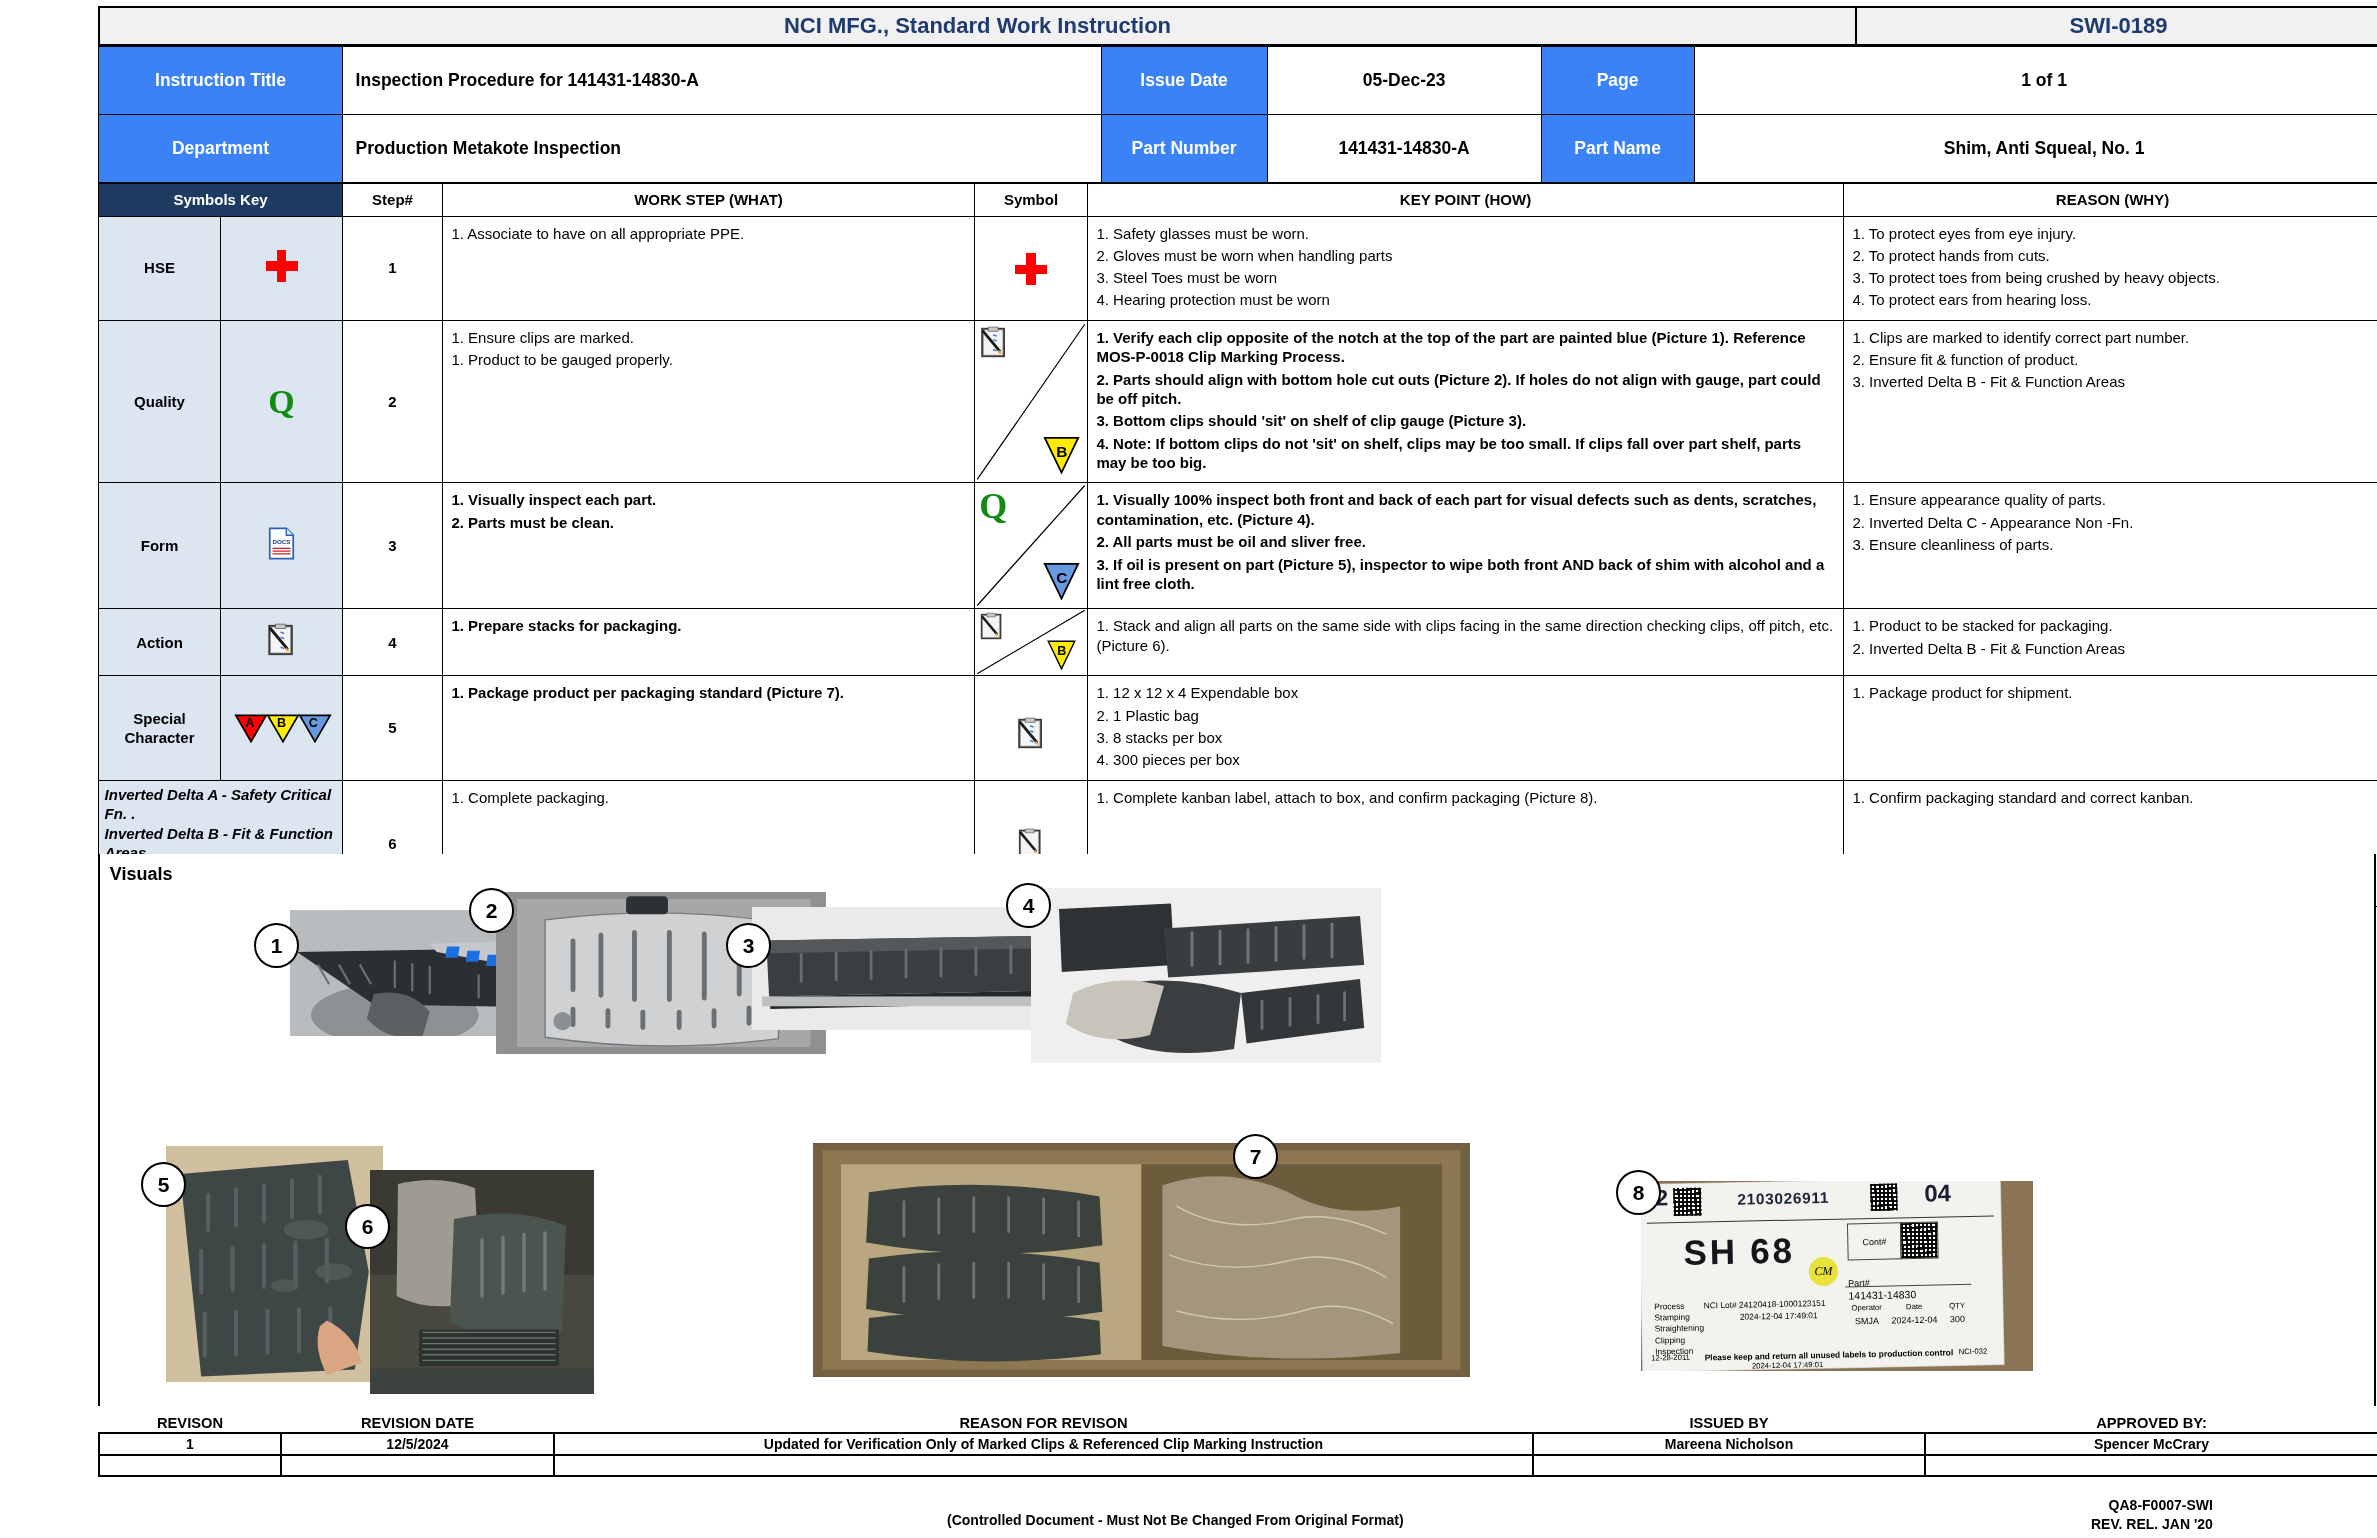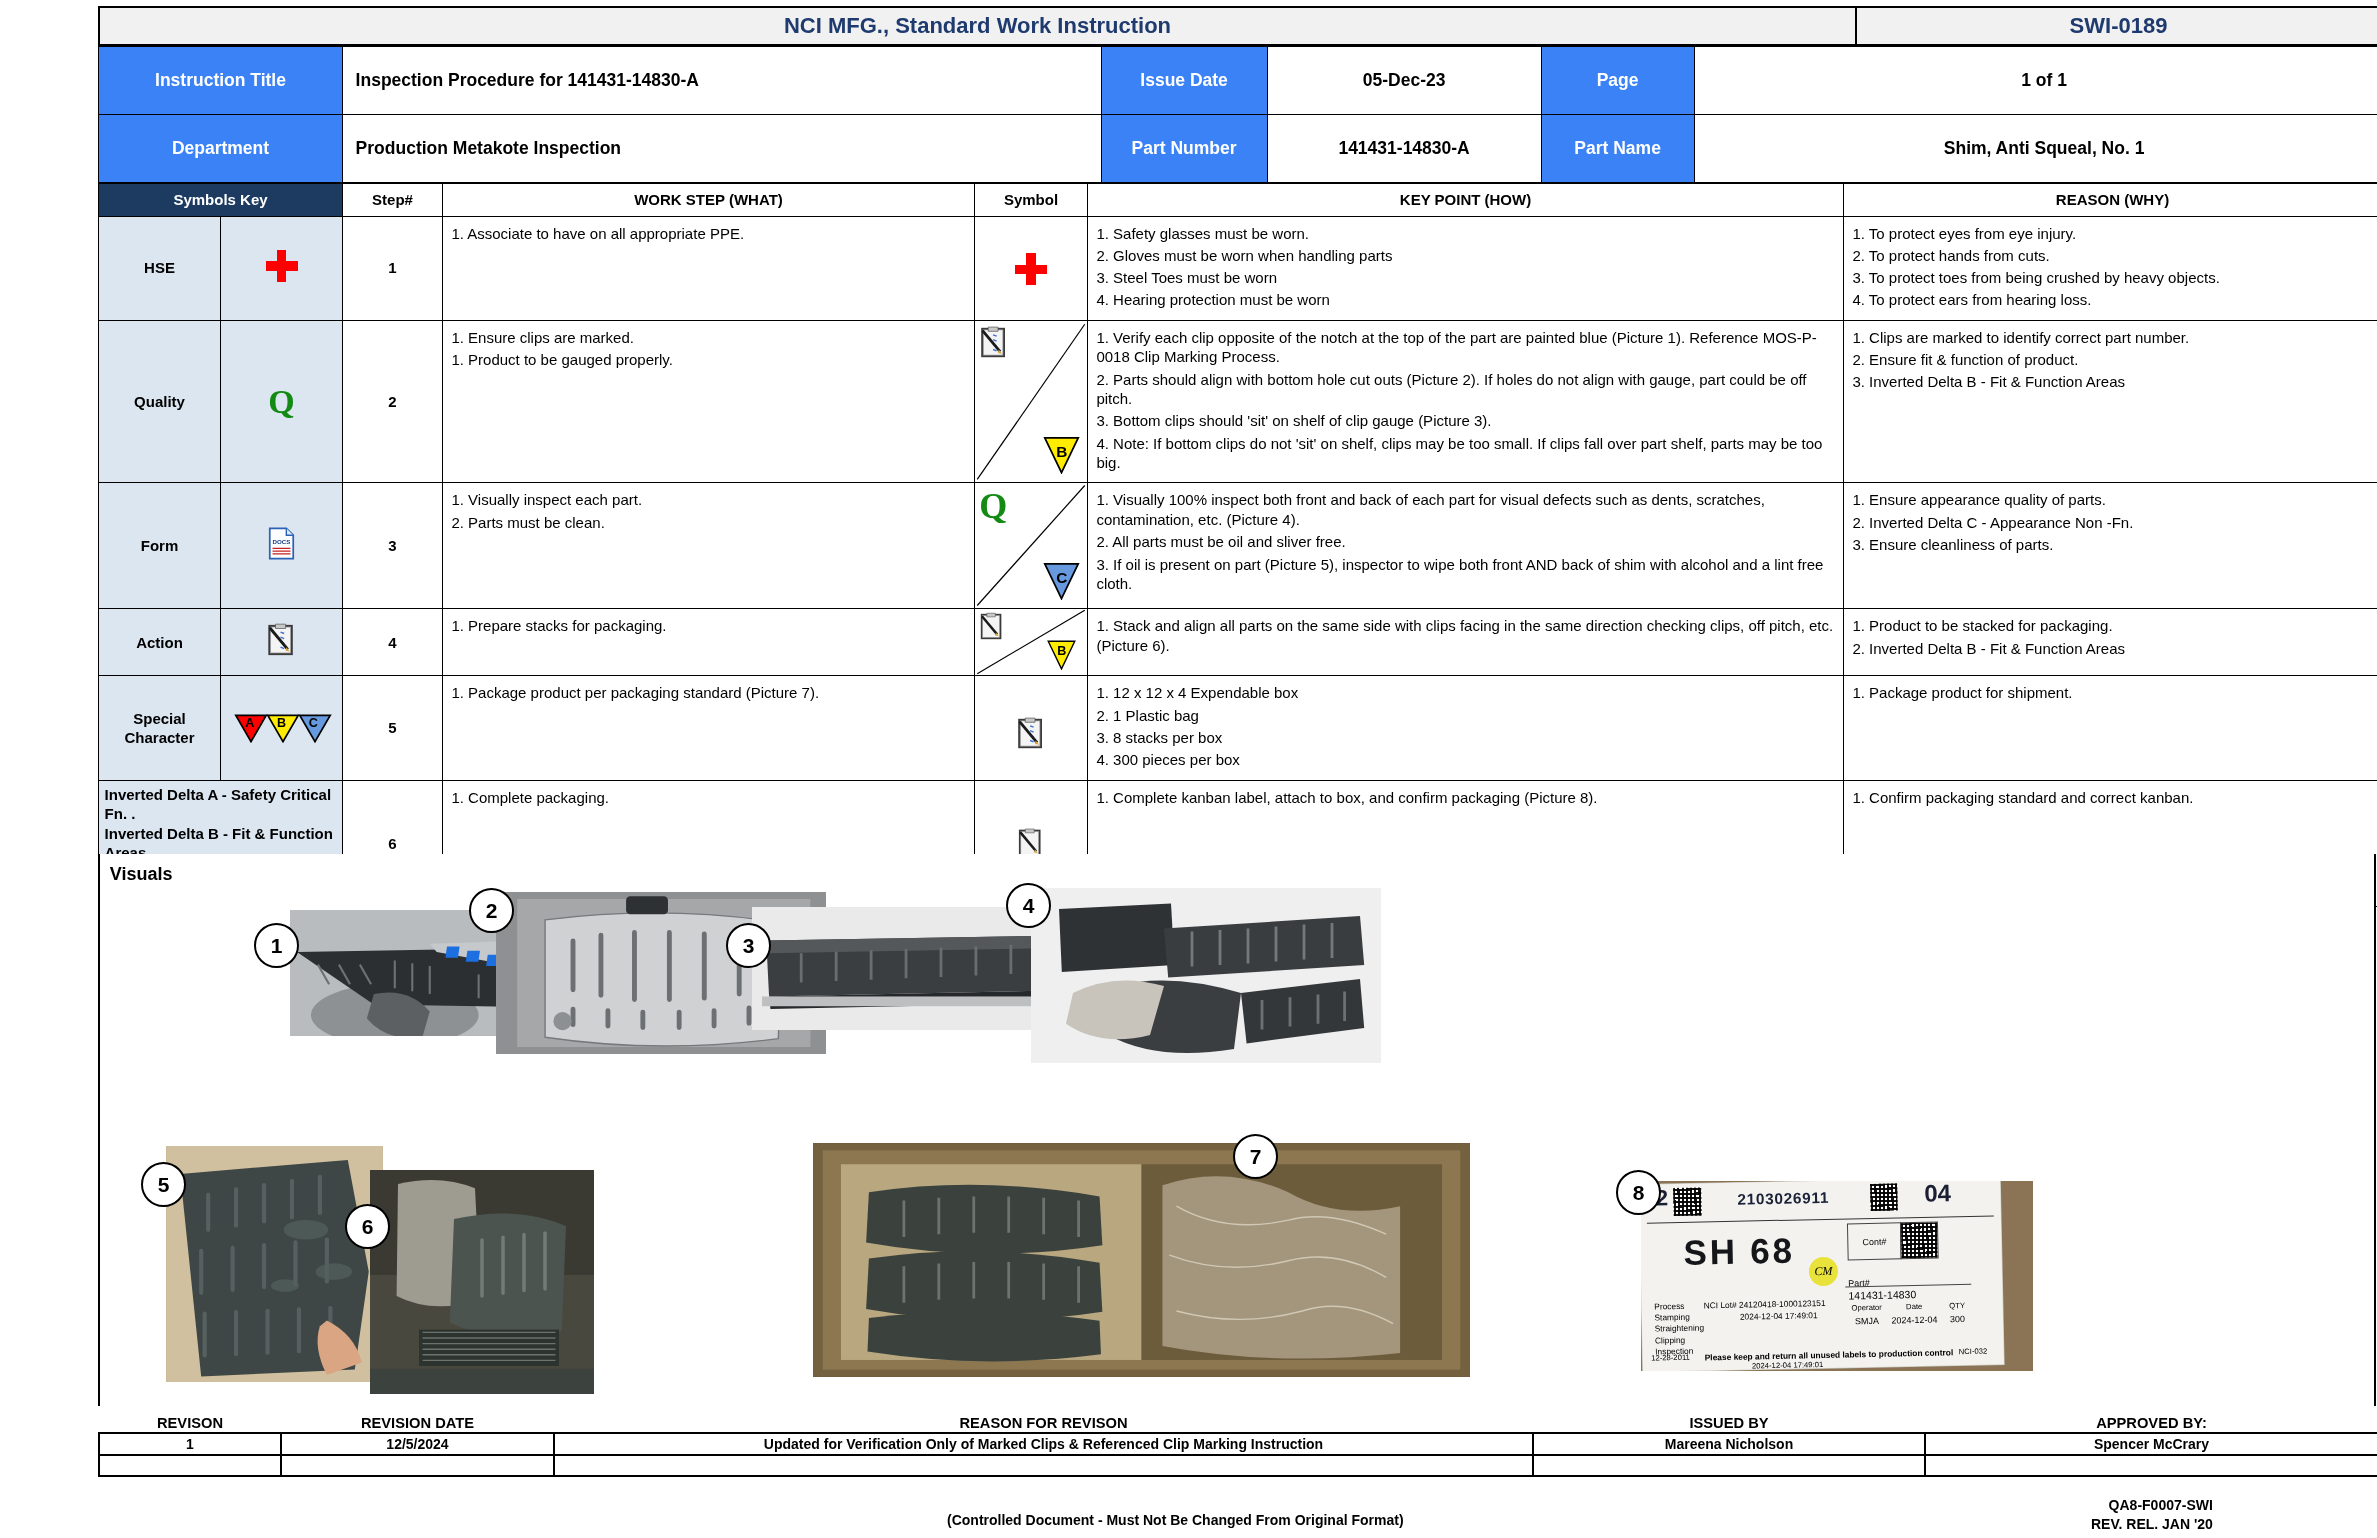--- a/index.html
+++ b/index.html
@@ -28,23 +28,23 @@
   .grid{width:2278px;}
   .grid td{font-size:15px;line-height:1.30;}
   .hdr{background:#1d3b61;color:#fff;font-weight:bold;text-align:center;height:32px;font-size:17px;}
   .hdrw{background:#fff;color:#000;font-weight:bold;text-align:center;height:32px;font-size:17px;}
 
   .symcat{background:#dce6f1;text-align:center;font-weight:bold;font-size:17.5px;color:#000;}
   .symico{background:#dce6f1;text-align:center;}
   .stepno{background:#fff;text-align:center;font-weight:bold;font-size:19px;}
   .cell{background:#fff;padding:7px 8.4px 7px 8.4px;vertical-align:top;}
   .cell p{margin:0 0 2.8px 0;}
-  .cell.bold p{font-weight:normal;}
+  .cell.bold p{font-weight:bold;}
   .symcell{background:#fff;position:relative;}
-  .legend{background:#dce6f1;font-size:12px;font-weight:bold;line-height:1.35;padding:4.2px 4.2px 4.2px 5.6px;text-align:left;vertical-align:middle;}
+  .legend{background:#dce6f1;font-size:12px;font-weight:bold;line-height:1.35;padding:4.2px 4.2px 4.2px 5.6px;text-align:left;vertical-align:middle;font-style:italic;}
 
   
   .redcross{position:relative;display:inline-block;width:32px;height:32px;}
   .redcross:before,.redcross:after{content:"";position:absolute;background:#fe0000;}
   .redcross:before{left:11.2px;top:0;width:9.8px;height:32px;}
   .redcross:after{left:0;top:11.2px;width:32px;height:9.8px;}
   .qmark{color:#138a13;font-weight:bold;font-size:34px;line-height:1;font-family:"Liberation Serif",serif;}
   .tri{position:relative;display:inline-block;width:31px;height:28px;}
   .tri svg{display:block;}
   .tri span{position:absolute;left:0;right:0;top:1.4px;text-align:center;font-weight:bold;font-size:12.6px;color:#000;}

